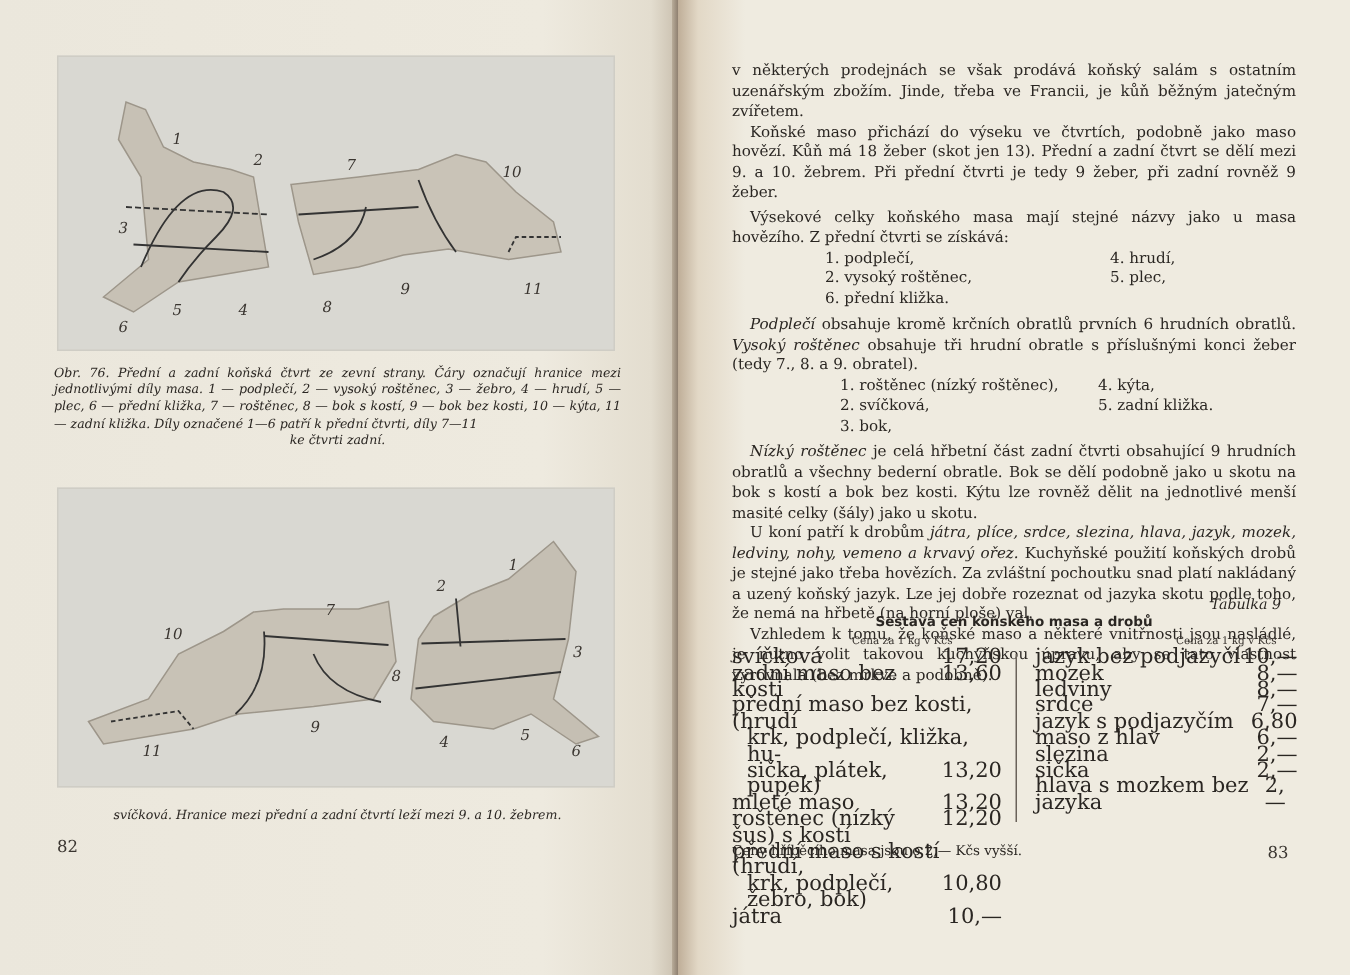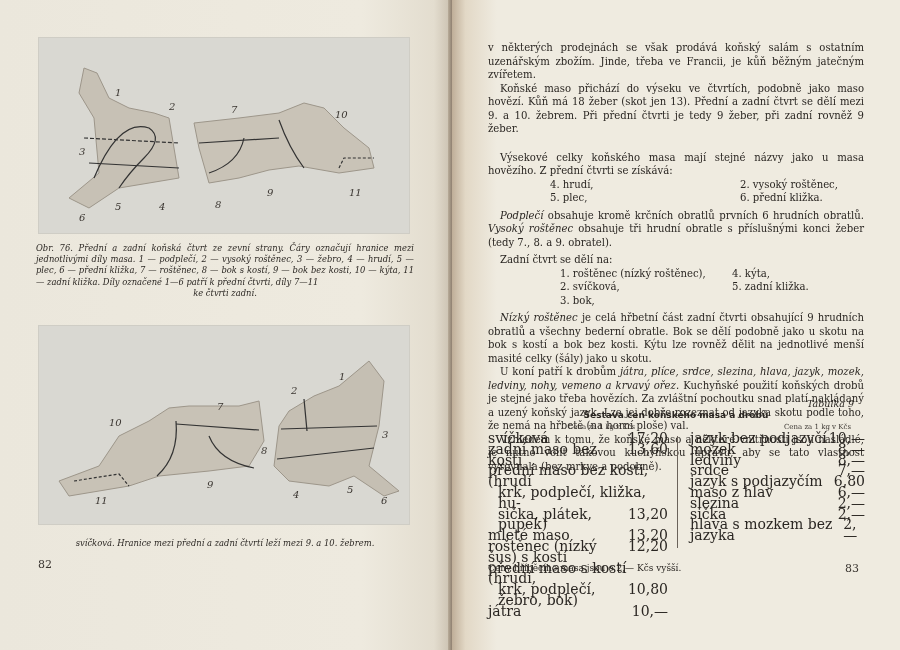--- a/index.html
+++ b/index.html
@@ -107,29 +107,29 @@
 
   <div class="page-num pn-left">82</div>
 </div>
 
 <div class="gutter"></div>
 
 <div class="page right">
   <div class="rp" style="top:41px;">
     <p>v některých prodejnách se však prodává koňský salám s ostatním uzenářským zbožím. Jinde, třeba ve Francii, je kůň běžným jatečným zvířetem.</p>
     <p class="ind">Koňské maso přichází do výseku ve čtvrtích, podobně jako maso hovězí. Kůň má 18 žeber (skot jen 13). Přední a zadní čtvrt se dělí mezi 9. a 10. žebrem. Při přední čtvrti je tedy 9 žeber, při zadní rovněž 9 žeber.</p>
-    <p class="ind" style="margin-top:15px;">Výsekové celky koňského masa mají stejné názvy jako u masa hovězího. Z přední čtvrti se získává:</p>
+    <p class="ind" style="margin-top:3px;">Výsekové celky koňského masa mají stejné názvy jako u masa hovězího. Z přední čtvrti se získává:</p>
     <div class="list">
+      <span>1. podplečí,</span>
       <span>4. hrudí,</span>
       <span>2. vysoký roštěnec,</span>
       <span>5. plec,</span>
       <span>6. přední kližka.</span>
     </div>
     <p class="ind" style="margin-top:4px;"><span class="it">Podplečí</span><span> obsahuje kromě krčních obratlů prvních 6 hrudních obratlů. </span><span class="it">Vysoký roštěnec</span><span> obsahuje tři hrudní obratle s příslušnými konci žeber (tedy 7., 8. a 9. obratel).</span></p>
-    <p class="ind" style="margin-top:4px;">Zadní čtvrt se dělí na:</p>
     <div class="list2">
       <span>1. roštěnec (nízký roštěnec),</span>
       <span>4. kýta,</span>
       <span>2. svíčková,</span>
       <span>5. zadní kližka.</span>
       <span>3. bok,</span>
       <span></span>
     </div>
     <p class="ind" style="margin-top:4px;"><span class="it">Nízký roštěnec</span><span> je celá hřbetní část zadní čtvrti obsahující 9 hrudních obratlů a všechny bederní obratle. Bok se dělí podobně jako u skotu na bok s kostí a bok bez kosti. Kýtu lze rovněž dělit na jednotlivé menší masité celky (šály) jako u skotu.</span></p>
     <p class="ind"><span>U koní patří k drobům </span><span class="it">játra, plíce, srdce, slezina, hlava, jazyk, mozek, ledviny, nohy, vemeno a krvavý ořez.</span><span> Kuchyňské použití koňských drobů je stejné jako třeba hovězích. Za zvláštní pochoutku snad platí nakládaný a uzený koňský jazyk. Lze jej dobře rozeznat od jazyka skotu podle toho, že nemá na hřbetě (na horní ploše) val.</span></p>

